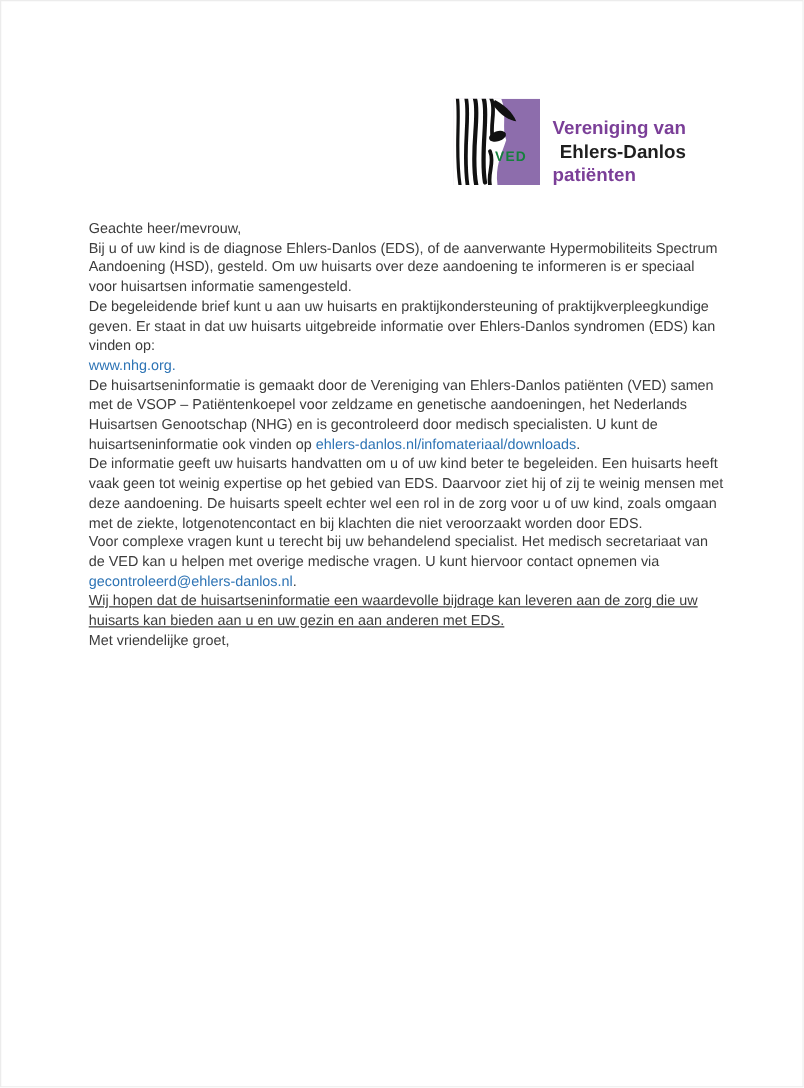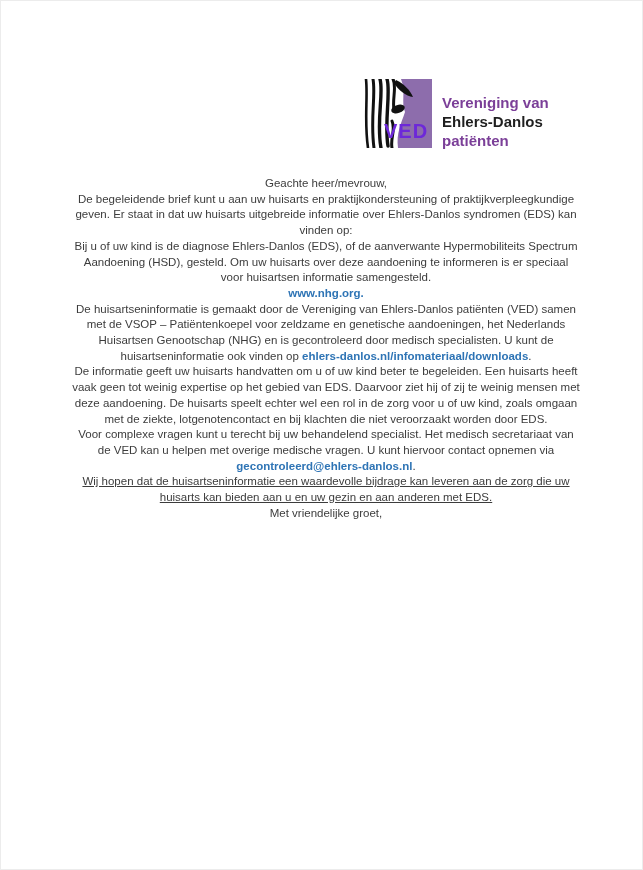--- a/index.html
+++ b/index.html
@@ -23,59 +23,57 @@
   }
   .logo-square {
     position: relative;
     width: 69px;
     height: 69px;
     flex: 0 0 auto;
   }
   .logo-square svg { display: block; }
   .ved-label {
     position: absolute;
-    left: 21px;
+    left: 33px;
     top: 41px;
-    color: #6d28d9;
+    color: #15803d;
     font-weight: bold;
-    font-size: 20px;
+    font-size: 11px;
     letter-spacing: 1px;
   }
   .logo-text {
     padding-top: 14px;
     font-weight: bold;
     font-size: 15px;
     line-height: 19px;
     white-space: nowrap;
   }
   .logo-text .purple { color: var(--logo-text-purple, #7b3f98); }
-  .logo-text .dark   { color: var(--logo-dark, #1f1f1f); }
+  .logo-text .dark   { color: var(--logo-dark, #1f1f1f); text-align: right; }
   
   .content {
     position: absolute;
     left: 70px;
     top: 175px;
     width: 510px;
     font-size: 11.5px;
     line-height: 15.7px;
     color: var(--body-text, #3c3c3c);
-    text-align: center;
   }
   .content p { margin: 0; }
   .salutation     { margin-bottom: 42px; }
   .para           { margin-bottom: 16px; }
   .linkline       { margin-bottom: 10px; }
   .para-contact   { margin-bottom: 12px; }
   .para-hope      { margin-bottom: 45px; text-decoration: underline; }
   .closing        { margin-bottom: 44px; }
   a.link {
     color: var(--link, #2e74b5);
     text-decoration: none;
     cursor: pointer;
-    font-weight: bold;
   }
 </style>
 </head>
 <body>
 
 <div class="page">
 
   <div class="logo">
     <div class="logo-square">
       <svg width="69" height="69" viewBox="0 0 69 69" aria-hidden="true">
@@ -97,23 +95,23 @@
     <div class="logo-text">
       <div class="purple">Vereniging van</div>
       <div class="dark">Ehlers-Danlos</div>
       <div class="purple">patiënten</div>
     </div>
   </div>
 
   <div class="content">
     <p class="salutation">Geachte heer/mevrouw,</p>
 
+    <p class="para">Bij u of uw kind is de diagnose Ehlers-Danlos (EDS), of de aanverwante Hypermobiliteits Spectrum Aandoening (HSD), gesteld. Om uw huisarts over deze aandoening te informeren is er speciaal voor huisartsen informatie samengesteld.</p>
+
     <p class="para">De begeleidende brief kunt u aan uw huisarts en praktijkondersteuning of praktijkverpleegkundige geven. Er staat in dat uw huisarts uitgebreide informatie over Ehlers-Danlos syndromen (EDS) kan vinden op:</p>
-
-    <p class="para">Bij u of uw kind is de diagnose Ehlers-Danlos (EDS), of de aanverwante Hypermobiliteits Spectrum Aandoening (HSD), gesteld. Om uw huisarts over deze aandoening te informeren is er speciaal voor huisartsen informatie samengesteld.</p>
 
     <p class="linkline"><a class="link" href="#">www.nhg.org.</a></p>
 
     <p class="para"><span>De huisartseninformatie is gemaakt door de Vereniging van Ehlers-Danlos patiënten (VED) samen met de VSOP – Patiëntenkoepel voor zeldzame en genetische aandoeningen, het Nederlands Huisartsen Genootschap (NHG) en is gecontroleerd door medisch specialisten. U kunt de huisartseninformatie ook vinden op </span><a class="link" href="#">ehlers-danlos.nl/infomateriaal/downloads</a><span>.</span></p>
 
     <p class="para">De informatie geeft uw huisarts handvatten om u of uw kind beter te begeleiden. Een huisarts heeft vaak geen tot weinig expertise op het gebied van EDS. Daarvoor ziet hij of zij te weinig mensen met deze aandoening. De huisarts speelt echter wel een rol in de zorg voor u of uw kind, zoals omgaan met de ziekte, lotgenotencontact en bij klachten die niet veroorzaakt worden door EDS.</p>
 
     <p class="para-contact"><span>Voor complexe vragen kunt u terecht bij uw behandelend specialist. Het medisch secretariaat van de VED kan u helpen met overige medische vragen. U kunt hiervoor contact opnemen via </span><a class="link" href="#">gecontroleerd@ehlers-danlos.nl</a><span>.</span></p>
 
 

